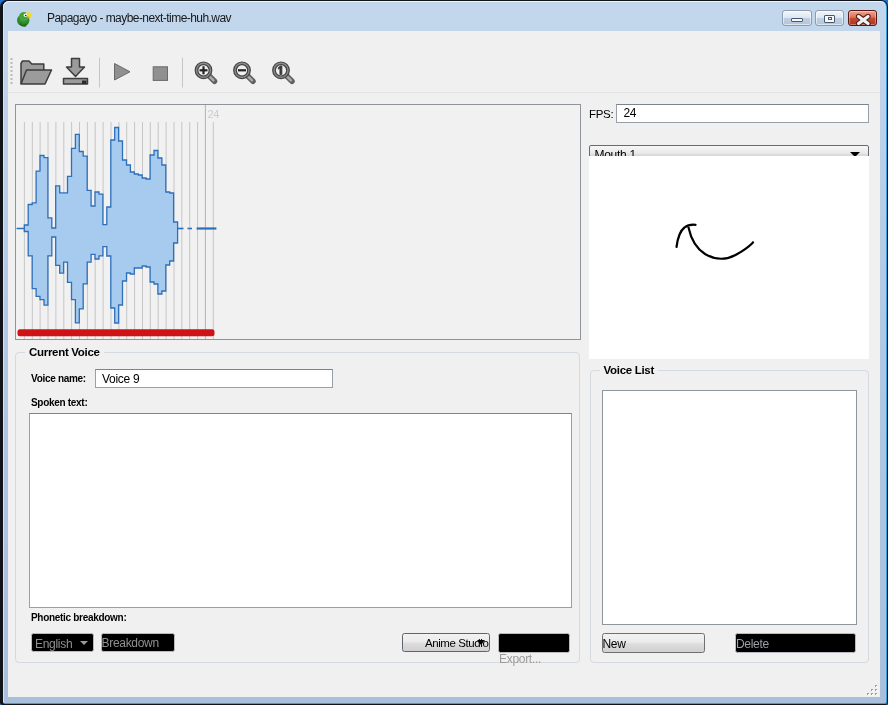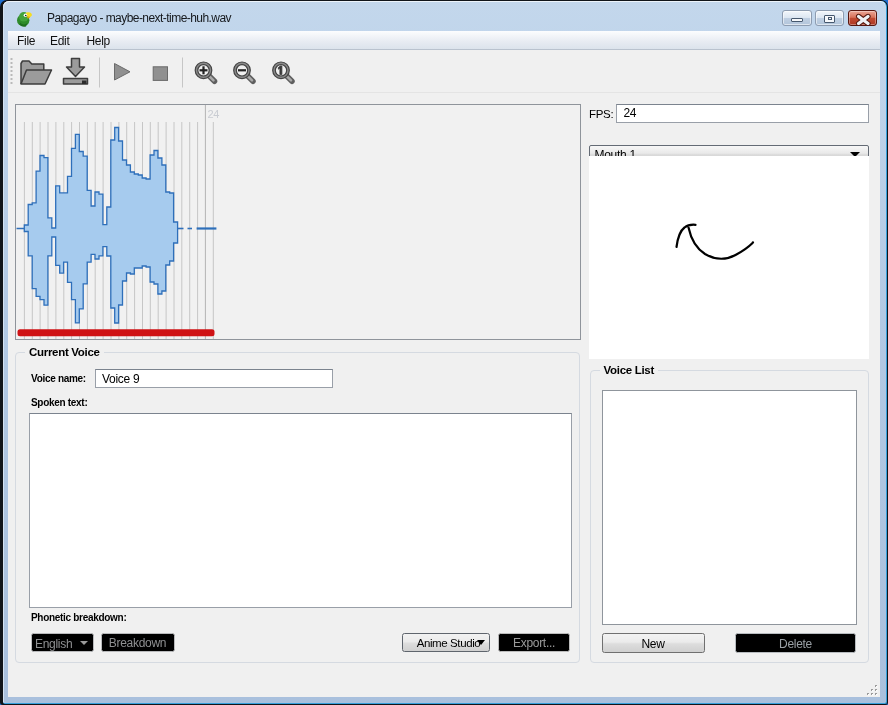--- a/index.html
+++ b/index.html
@@ -17,21 +17,21 @@
 .panel-wave{position:absolute;left:15px;top:104px;width:566px;height:236px;border:1px solid #8f949b;background:#f1f1f1;}
 .fps-label{position:absolute;left:589px;top:107.5px;font-size:11.5px;color:#000;}
 .fps-input{position:absolute;left:615.5px;top:104px;width:253.5px;height:18.5px;background:#fff;border:1px solid #999fa8;border-top-color:#7b838e;font-size:12px;color:#000;padding:1px 0 0 7px;}
 .combo{border-radius:2px;font-size:12px;margin-top:14px;}
 .mouth-combo{position:absolute;left:588.5px;top:131px;width:280px;height:17.5px;border:1px solid #646b75;background:linear-gradient(180deg,#f7f7f7,#e9e9e9 45%,#dadada 55%,#cfcfcf);padding:1.5px 0 0 5px;color:#000;}
 .mouth-box{position:absolute;left:589px;top:156px;width:279.5px;height:202.5px;background:#fff;}
 .group{position:absolute;border:1px solid #d5dae1;border-radius:4px;}
 .group>b{position:absolute;top:-7px;left:9px;background:#f0f0f0;padding:0 4px;font-weight:bold;font-size:11.5px;color:#000;}
 .lbl{position:absolute;font-size:10px;color:#000;font-weight:bold;}
 .tinput{position:absolute;background:#fff;border:1px solid #999fa8;border-top-color:#7b838e;font-size:12px;color:#000;}
-.btn{position:absolute;border-radius:2.5px;font-size:12px;text-align:center;}
+.btn{position:absolute;border-radius:2.5px;font-size:12px;text-align:left;}
 .btn.dis{border:1px solid #b9babc;color:#8f9092;background:#000000;}
 .btn.en{border:1px solid #707070;color:#000;background:linear-gradient(180deg,#f2f2f2,#ebebeb 45%,#dddddd 55%,#d0d0d0);}
 .arrow-dn{display:inline-block;width:0;height:0;border-left:4.5px solid transparent;border-right:4.5px solid transparent;border-top:4.5px solid #000;}
 </style></head>
 <body>
 <div class="f1"></div>
 <div class="f2"></div>
 
 <svg class="abs" style="left:16px;top:10px" width="17" height="17" viewBox="0 0 17 17">
   <ellipse cx="7.2" cy="10.2" rx="6.2" ry="6" fill="#2f8b2a"></ellipse>
@@ -57,25 +57,20 @@
         <line x1="9.6" y1="4.4" x2="19" y2="11.6"></line>
         <line x1="19" y1="4.4" x2="9.6" y2="11.6"></line>
       </g>
 <g stroke="#eef1f4" stroke-width="3.2" stroke-linecap="round">
         <line x1="9.6" y1="4.4" x2="19" y2="11.6"></line>
         <line x1="19" y1="4.4" x2="9.6" y2="11.6"></line>
       </g>
 </svg>
 </div>
 <div class="content">
-  <div class="menubar">
-    <span style="left:9.5px">File</span>
-      <span style="left:42.5px">Edit</span>
-      <span style="left:79px">Help</span>
-  </div>
   <div class="toolbar">
     <svg class="abs" style="left:0;top:0" width="872" height="42" viewBox="0 0 872 42">
 
       <g fill="#b9b9b9">
         <rect x="2.5" y="7" width="2" height="2"></rect>
           <rect x="2.5" y="11" width="2" height="2"></rect>
           <rect x="2.5" y="15" width="2" height="2"></rect>
           <rect x="2.5" y="19" width="2" height="2"></rect>
           <rect x="2.5" y="23" width="2" height="2"></rect>
           <rect x="2.5" y="27" width="2" height="2"></rect>
@@ -186,22 +181,22 @@
 <div class="group" style="left:15px;top:352px;width:565px;height:310.5px">
     <b>Current Voice</b>
   </div>
 <div class="lbl" style="left:31px;top:373px">Voice name:</div>
 <div class="tinput" style="left:95px;top:368.5px;width:238px;height:19px;padding:2px 0 0 6px">Voice 9</div>
 <div class="lbl" style="left:31px;top:397px">Spoken text:</div>
 <div class="tinput" style="left:29px;top:413px;width:543px;height:194.5px"></div>
 <div class="lbl" style="left:31px;top:611.5px">Phonetic breakdown:</div>
 <div class="btn dis" style="left:30.5px;top:633px;width:63px;height:19px;text-align:left;padding:2.5px 0 0 3.5px">English<span class="abs" style="right:4.5px;top:7px;width:0;height:0;border-left:4.5px solid transparent;border-right:4.5px solid transparent;border-top:4.5px solid #9a9a9a"></span></div>
 <div class="btn dis" style="left:100.5px;top:633px;width:74px;height:19px;padding-top:2px">Breakdown</div>
-<div class="btn en" style="left:402px;top:632.5px;width:87.5px;height:19.5px;border-color:#5f656d;text-align:center;padding:3px 0 0 5.5px;font-size:11.5px;letter-spacing:-0.4px">Anime Studio<span class="arrow-dn abs" style="right:4px;top:6px;border-left-width:4.5px;border-right-width:4.5px;border-top-width:5px"></span></div>
-<div class="btn dis" style="left:498px;top:633px;width:72px;height:19px;padding-top:2px;border-color:#bcbcbc;color:#9b9b9b">Export...</div>
+<div class="btn en" style="left:402px;top:632.5px;width:87.5px;height:19.5px;border-color:#5f656d;text-align:right;padding:3px 0 0 5.5px;font-size:11.5px;letter-spacing:-0.4px">Anime Studio<span class="arrow-dn abs" style="right:4px;top:6px;border-left-width:4.5px;border-right-width:4.5px;border-top-width:5px"></span></div>
+<div class="btn dis" style="left:498px;top:633px;width:72px;height:19px;padding-top:18px;border-color:#bcbcbc;color:#9b9b9b">Export...</div>
 
 <div class="group" style="left:589.5px;top:369.5px;width:279px;height:293.5px">
     <b>Voice List</b>
   </div>
 <div class="tinput" style="left:601.5px;top:390px;width:255px;height:235px;border-color:#8f959c"></div>
 <div class="btn en" style="left:601.5px;top:632.5px;width:103px;height:20.5px;padding-top:3px">New</div>
 <div class="btn dis" style="left:735px;top:632.5px;width:121px;height:20.5px;padding-top:3px;border-color:#b8bcc0;color:#9aa0a5">Delete</div>
 
 <svg class="abs" style="left:867px;top:684px" width="12" height="12" viewBox="0 0 12 12">
   <g fill="#9b9b9b">

